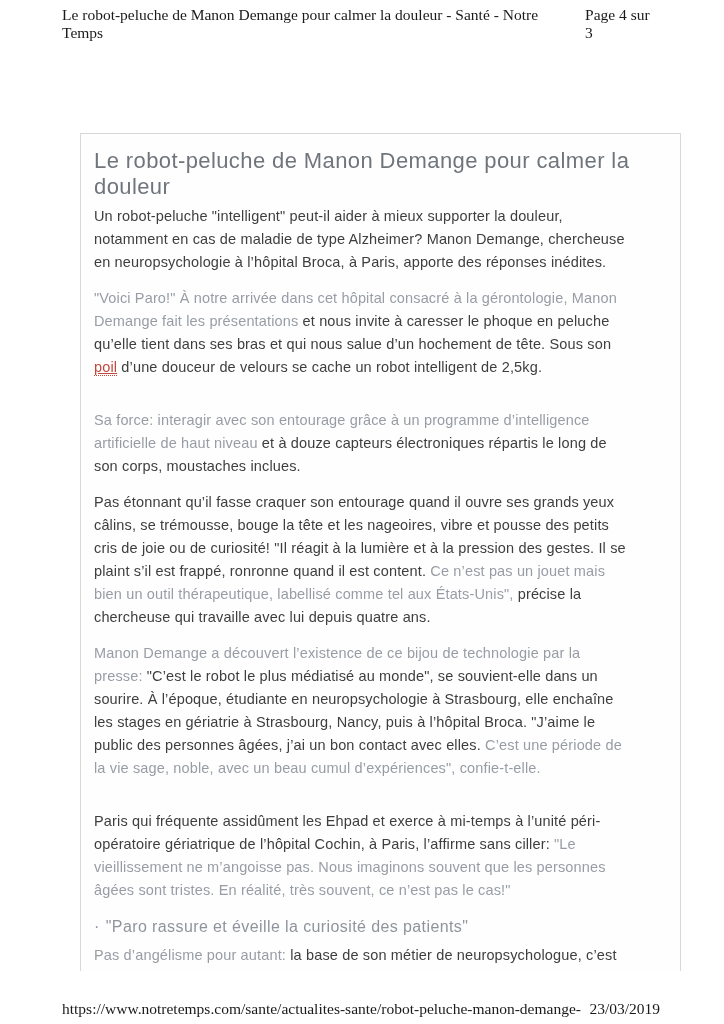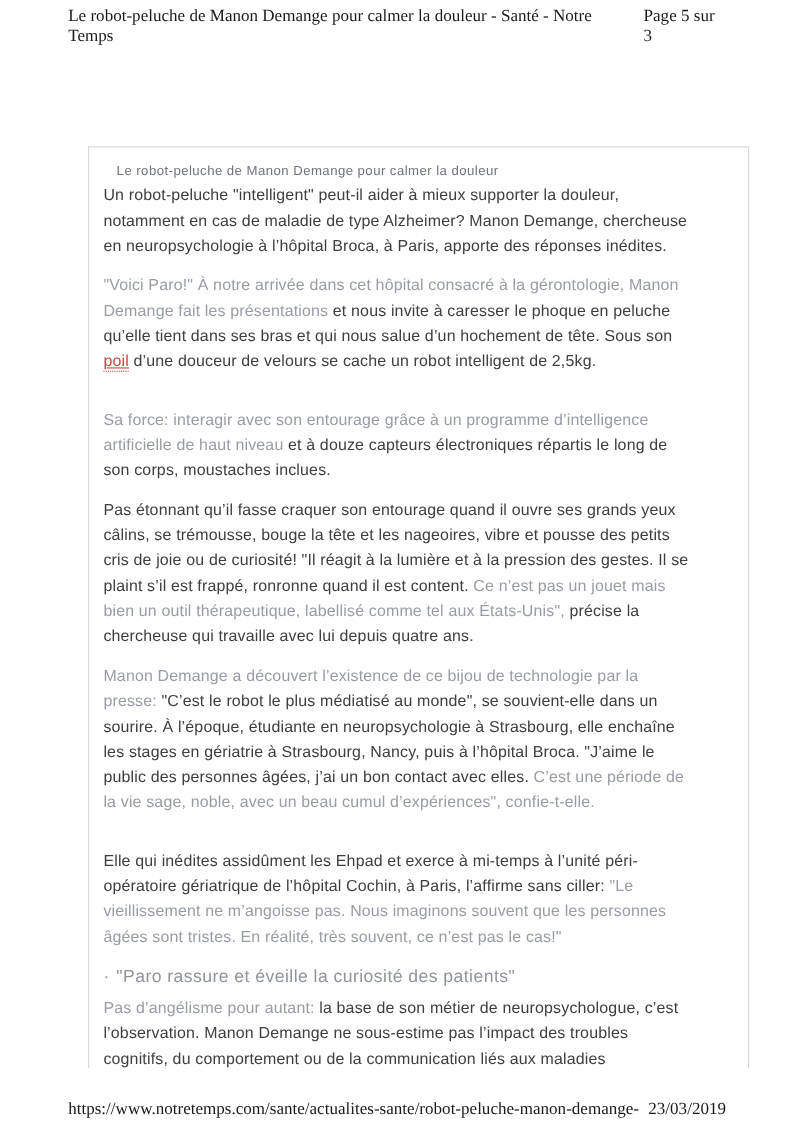--- a/index.html
+++ b/index.html
@@ -28,22 +28,22 @@
     left: 80px; top: 133px;
     width: 568px; height: 825px;
     border: 1px solid #d8d8d8;
     border-bottom: none;
     background: #fefefe;
     padding: 12px 18px 0 13px;
     box-sizing: content-box;
     overflow: hidden;
   }
   .article-title {
-    margin: 2px 0 5px 12px;
-    font-size: 12px;
+    margin: 2px 0 5px 0;
+    font-size: 22px;
     font-weight: normal;
     letter-spacing: 0.4px;
     color: #70757c;
   }
   .byline {
     margin: 0 0 14px 0;
     font-size: 9.5px;
     font-style: italic;
     color: #8f949b;
     letter-spacing: 0.2px;
@@ -72,32 +72,32 @@
     letter-spacing: 0.4px;
     color: #8f949c;
   }
   .subheading .bullet { margin-right: 6px; }
 </style>
 </head>
 <body>
 
 <div class="print-header">
   <span>Le robot-peluche de Manon Demange pour calmer la douleur - Santé - Notre Temps</span>
-  <span>Page 5 sur 3</span>
+  <span>Page 4 sur 3</span>
 </div>
 
 <div class="article-box">
   <h1 class="article-title">Le robot-peluche de Manon Demange pour calmer la douleur</h1>
   <div class="article-body">
       <p class="para p-lead"><span class="seg-dark">Un robot-peluche "intelligent" peut-il aider à mieux supporter la douleur, notamment en cas de maladie de type Alzheimer? Manon Demange, chercheuse en neuropsychologie à l’hôpital Broca, à Paris, apporte des réponses inédites.</span></p>
       <p class="para"><span class="seg-muted">"Voici Paro!" À notre arrivée dans cet hôpital consacré à la gérontologie, Manon Demange fait les présentations </span><span class="seg-dark">et nous invite à caresser le phoque en peluche qu’elle tient dans ses bras et qui nous salue d’un hochement de tête. Sous son </span><a href="#" class="seg-link">poil</a><span class="seg-dark"> d’une douceur de velours se cache un robot intelligent de 2,5kg.</span></p>
       <p class="para p-gap"><span class="seg-muted">Sa force: interagir avec son entourage grâce à un programme d’intelligence artificielle de haut niveau </span><span class="seg-dark">et à douze capteurs électroniques répartis le long de son corps, moustaches inclues.</span></p>
       <p class="para"><span class="seg-dark">Pas étonnant qu’il fasse craquer son entourage quand il ouvre ses grands yeux câlins, se trémousse, bouge la tête et les nageoires, vibre et pousse des petits cris de joie ou de curiosité! "Il réagit à la lumière et à la pression des gestes. Il se plaint s’il est frappé, ronronne quand il est content. </span><span class="seg-muted">Ce n’est pas un jouet mais bien un outil thérapeutique, labellisé comme tel aux États-Unis",</span><span class="seg-dark"> précise la chercheuse qui travaille avec lui depuis quatre ans.</span></p>
       <p class="para"><span class="seg-muted">Manon Demange a découvert l’existence de ce bijou de technologie par la presse: </span><span class="seg-dark">"C’est le robot le plus médiatisé au monde", se souvient-elle dans un sourire. À l’époque, étudiante en neuropsychologie à Strasbourg, elle enchaîne les stages en gériatrie à Strasbourg, Nancy, puis à l’hôpital Broca. "J’aime le public des personnes âgées, j’ai un bon contact avec elles. </span><span class="seg-muted">C’est une période de la vie sage, noble, avec un beau cumul d’expériences", confie-t-elle.</span></p>
-      <p class="para p-gap"><span class="seg-dark">Elle qui inédites assidûment les Ehpad et exerce à mi-temps à l’unité péri-opératoire gériatrique de l’hôpital Cochin, à Paris, l’affirme sans ciller: </span><span class="seg-muted">"Le vieillissement ne m’angoisse pas. Nous imaginons souvent que les personnes âgées sont tristes. En réalité, très souvent, ce n’est pas le cas!"</span></p>
+      <p class="para p-gap"><span class="seg-dark">Paris qui fréquente assidûment les Ehpad et exerce à mi-temps à l’unité péri-opératoire gériatrique de l’hôpital Cochin, à Paris, l’affirme sans ciller: </span><span class="seg-muted">"Le vieillissement ne m’angoisse pas. Nous imaginons souvent que les personnes âgées sont tristes. En réalité, très souvent, ce n’est pas le cas!"</span></p>
       <h2 class="subheading"><span class="bullet">·</span><span>"Paro rassure et éveille la curiosité des patients"</span></h2>
       <p class="para"><span class="seg-muted">Pas d’angélisme pour autant: </span><span class="seg-dark">la base de son métier de neuropsychologue, c’est l’observation. Manon Demange ne sous-estime pas l’impact des troubles cognitifs, du comportement ou de la communication liés aux maladies neurodégénératives de type Alzheimer: "Plus vite nous repérons ces troubles, mieux nous les prenons en charge. </span></p>
     </div>
 </div>
 
 <div class="print-footer">
   <span>https://www.notretemps.com/sante/actualites-sante/robot-peluche-manon-demange-ca...</span>
   <span>23/03/2019</span>
 </div>
 

